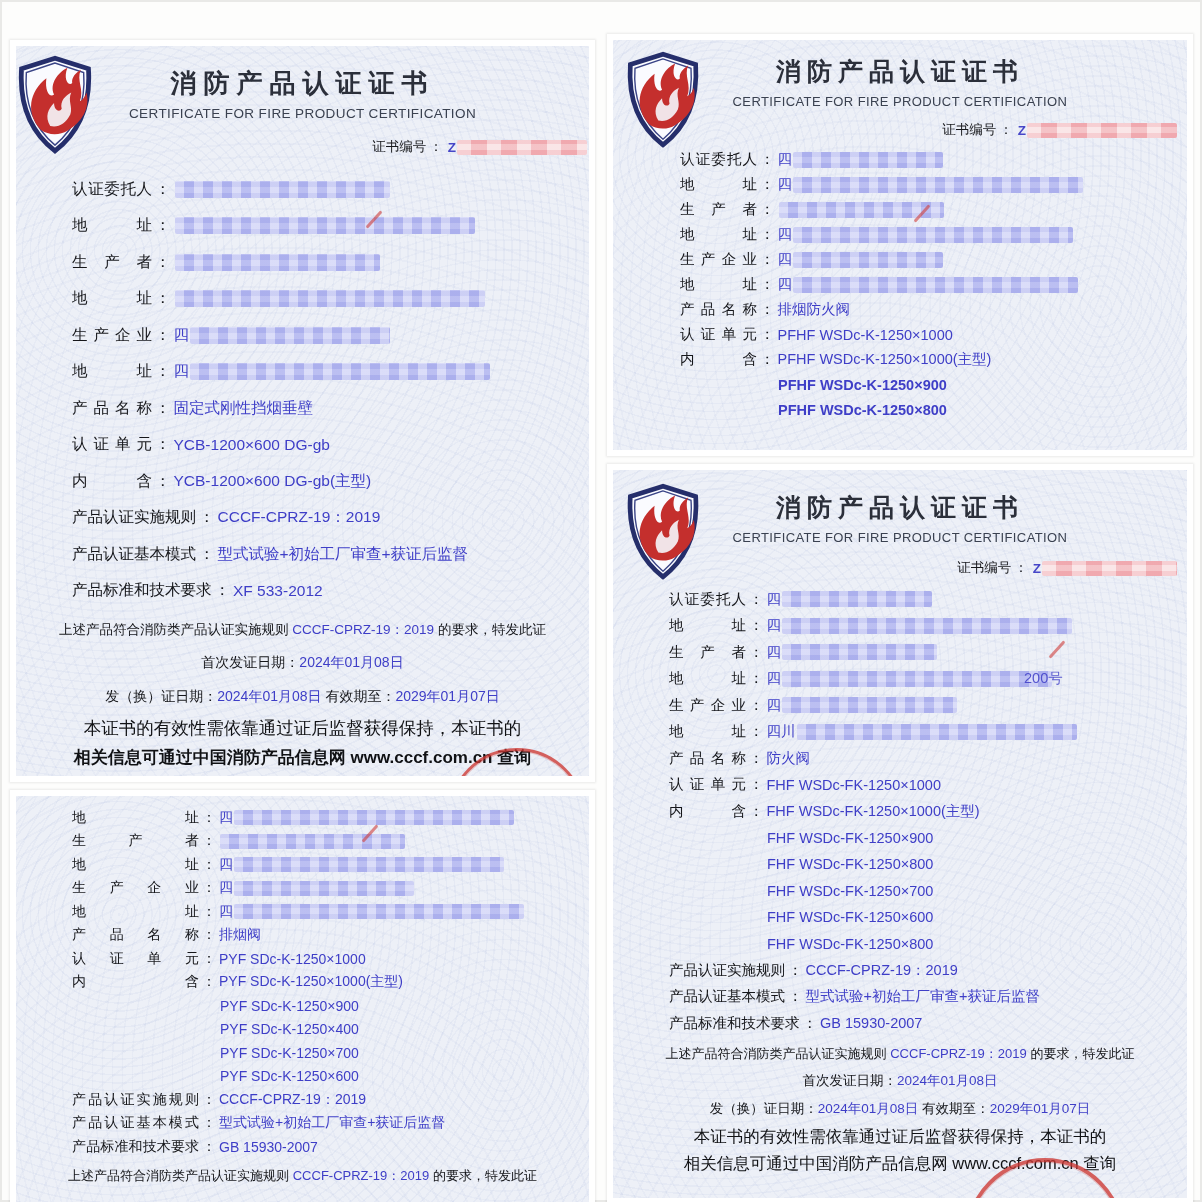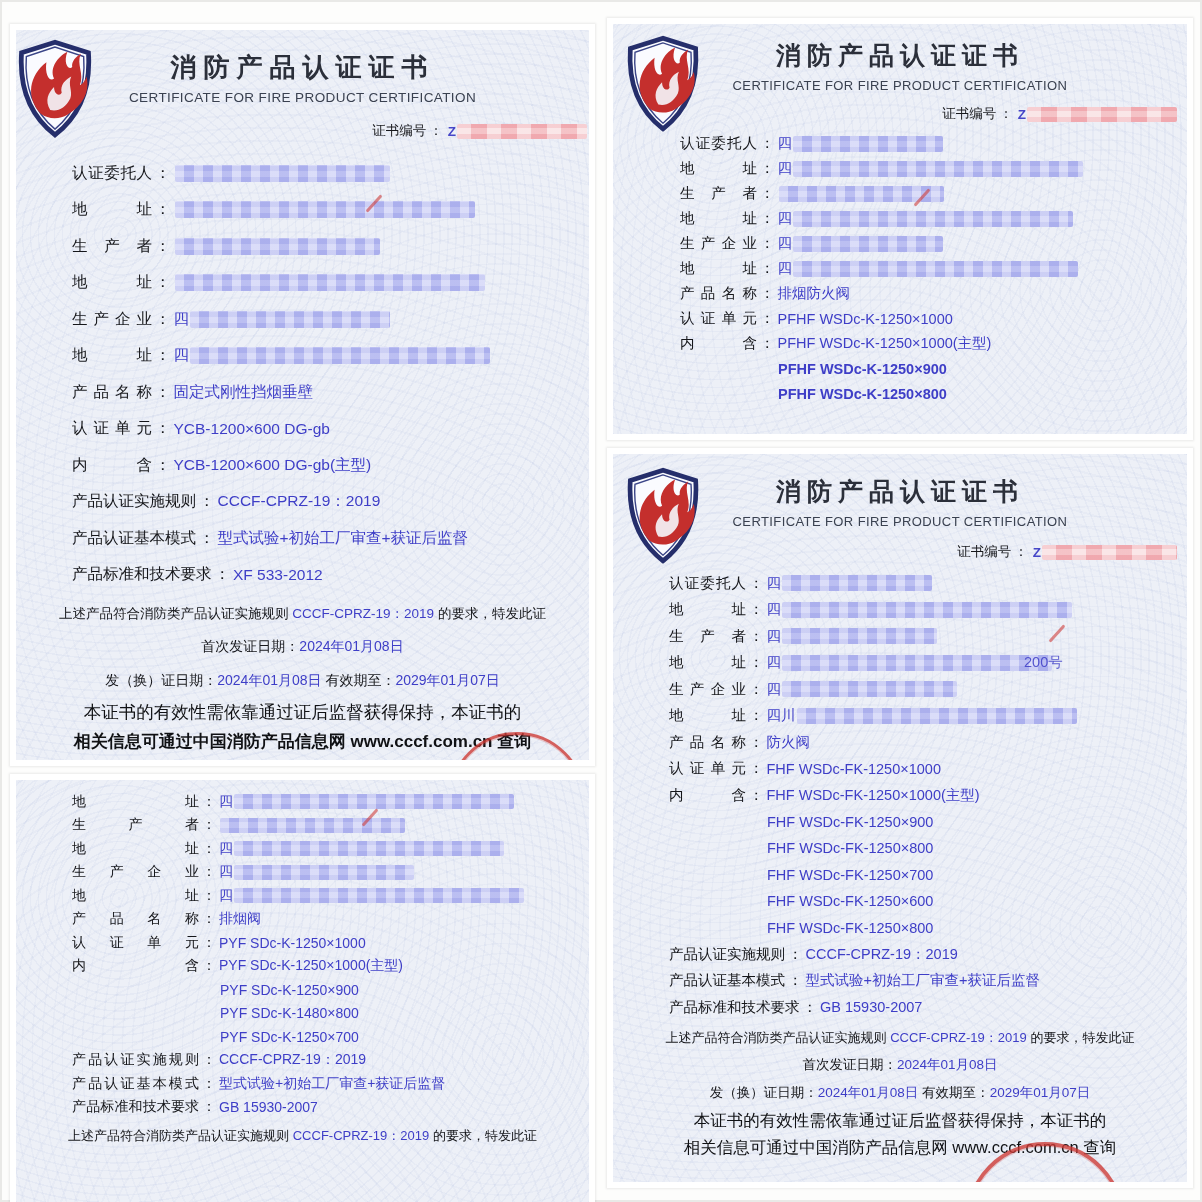--- a/index.html
+++ b/index.html
@@ -5,21 +5,21 @@
   html,body{margin:0;padding:0;background:#ffffff;}
   body{font-family:"Liberation Sans","DejaVu Sans",sans-serif;}
   #stage{position:relative;width:1202px;height:1202px;background:#fdfdfc;overflow:hidden;
          box-shadow:inset 0 0 0 2px #e9e9e7;}
   .panel{position:absolute;overflow:hidden;color:#17181c;
     background-color:#edf0f7;
     background-image:
       repeating-radial-gradient(circle at 18% 28%, rgba(130,150,205,.075) 0 1.5px, rgba(255,255,255,0) 1.5px 8px),
       repeating-radial-gradient(circle at 85% 65%, rgba(130,150,205,.06) 0 1.5px, rgba(255,255,255,0) 1.5px 10px),
       repeating-radial-gradient(circle at 45% 115%, rgba(120,140,200,.05) 0 2px, rgba(255,255,255,0) 2px 13px);
-    box-shadow:0 0 0 6px #ffffff, 0 0 2px 7px rgba(0,0,0,.08);}
+    box-shadow:0 0 0 6px #ffffff, 0 0 2px 7px rgba(0,0,0,.08);margin-top:16px;}
   .logo{position:absolute;}
   .cert-title{text-align:center;font-weight:700;color:#2b2f3a;}
   .cert-sub{text-align:center;color:#3a4150;letter-spacing:.4px;}
   .certno{display:flex;justify-content:flex-end;align-items:center;font-size:13.5px;color:#17181c;}
   .zp{color:#4646c8;font-weight:700;margin:0 1px 0 2px;}
   .row{display:flex;align-items:center;white-space:nowrap;}
   .lbl{display:inline-block;text-align:justify;text-align-last:justify;color:#15161a;}
   .cl{padding:0 3px;color:#15161a;}
   .val{color:#3e3ec7;}
   .pre{color:#3e3ec7;margin-right:1px;}
@@ -231,24 +231,27 @@
         </div>
       <div class="row">
           <span class="lbl">内 含</span>
           <span class="cl">：</span>
           <span class="val">PYF SDc-K-1250×1000(主型)</span>
         </div>
       <div class="row cont">
           <span class="val">PYF SDc-K-1250×900</span>
         </div>
       <div class="row cont">
-          <span class="val">PYF SDc-K-1480×800</span>
+          <span class="val">PYF SDc-K-1250×400</span>
         </div>
       <div class="row cont">
           <span class="val">PYF SDc-K-1250×700</span>
+        </div>
+      <div class="row cont">
+          <span class="val">PYF SDc-K-1250×600</span>
         </div>
       <div class="row">
           <span class="lbl">产品认证实施规则</span>
           <span class="cl">：</span>
           <span class="val">CCCF-CPRZ-19：2019</span>
         </div>
       <div class="row">
           <span class="lbl">产品认证基本模式</span>
           <span class="cl">：</span>
           <span class="val">型式试验+初始工厂审查+获证后监督</span>

